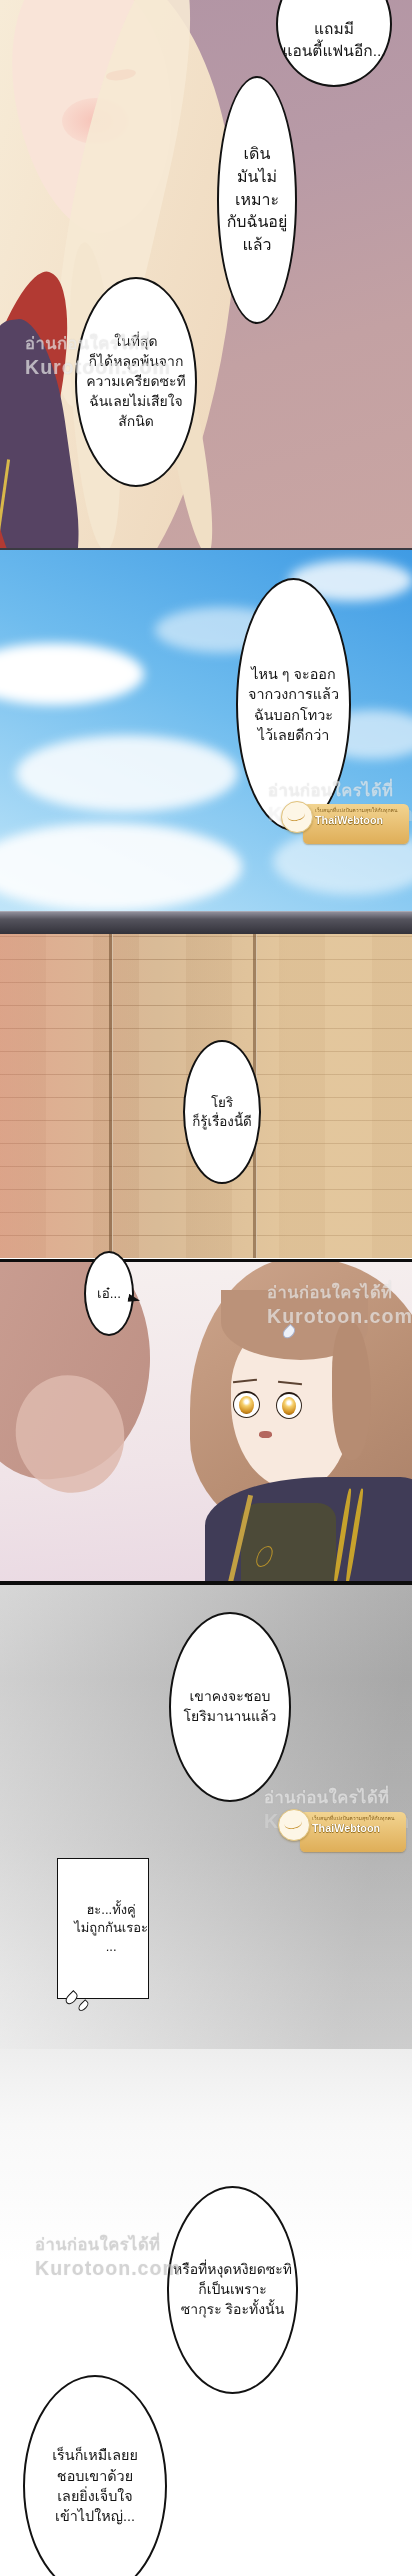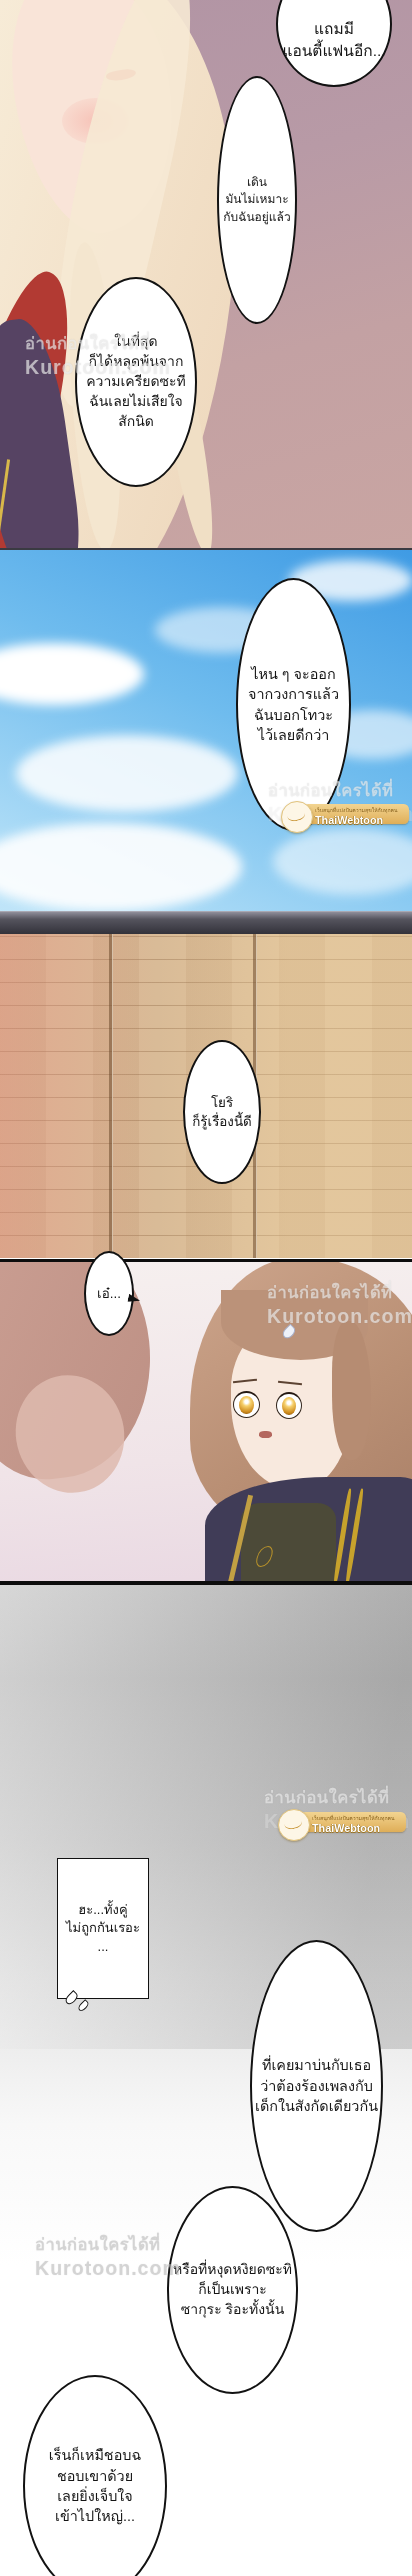--- a/index.html
+++ b/index.html
@@ -7,36 +7,36 @@
         background:#ffffff;font-family:"Liberation Sans","DejaVu Sans",sans-serif;}
   .panel{position:absolute;left:0;width:412px;overflow:hidden;z-index:1;}
   .bd{position:absolute;left:0;width:412px;background:#0d0d0d;z-index:5;}
   .abs{position:absolute;}
   
   .bubble{position:absolute;background:#ffffff;border:2.1px solid #121212;border-radius:50%;
           display:flex;align-items:center;justify-content:center;text-align:center;z-index:40;
           box-sizing:border-box;}
   .btxt{white-space:pre-line;color:#151515;line-height:1.42;}
   .box{position:absolute;background:#ffffff;border:1.5px solid #111;display:flex;align-items:center;
-       justify-content:center;text-align:center;z-index:40;box-sizing:border-box;}
+       justify-content:flex-end;text-align:center;z-index:40;box-sizing:border-box;}
   .tail7{position:absolute;right:-8.2px;top:52%;width:12.4px;height:8.2px;background:#121212;
          clip-path:polygon(0 0,100% 55%,0 100%);transform:rotate(12deg);}
   
   .wm{position:absolute;z-index:44;font-weight:bold;pointer-events:none;}
   .wm .l1{font-size:16.5px;letter-spacing:0.5px;}
   .wm .l2{font-size:19.6px;letter-spacing:1px;}
   .wm-w{color:rgba(255,255,255,0.55);text-shadow:0 0 1px rgba(140,140,140,0.35);}
   .wm-g{color:rgba(195,195,195,0.5);text-shadow:0 0 1px rgba(160,160,160,0.3);}
   
   .badge{position:absolute;z-index:45;width:129px;height:34px;}
   .badge .bc{position:absolute;left:0;top:1px;width:30px;height:30px;background:#fdf6e6;
              border:1.5px solid #e2c47e;border-radius:50%;box-shadow:0 1px 2.1px rgba(120,90,20,.4);z-index:2;}
   .badge .bc::after{content:"";position:absolute;left:5.2px;top:7.2px;width:17.5px;height:11.3px;
              border-bottom:1.5px solid #c9973a;border-radius:50%;transform:rotate(-10deg);}
-  .badge .br{position:absolute;left:21.6px;top:3.6px;width:106px;height:20px;
+  .badge .br{position:absolute;left:21.6px;top:3.6px;width:106px;height:40px;
              background:linear-gradient(#f2d491,#dfae58);border-radius:5.2px;
              box-shadow:0 1px 1.5px rgba(100,70,10,.35);box-sizing:border-box;padding:2.6px 3.1px 1px 12.4px;z-index:1;}
   .badge .bt{font-size:5.2px;color:#8a6420;white-space:nowrap;overflow:hidden;}
   .badge .bn{font-size:10.8px;font-weight:bold;color:#ffffff;
              text-shadow:0.5px 0 0 #9a7322,-0.5px 0 0 #9a7322,0 0.5px 0 #9a7322,0 -0.5px 0 #9a7322;}
   
   .eye{position:absolute;background:#fff;border:1px solid #33261c;border-top:2.6px solid #241811;
        border-radius:50%;display:flex;align-items:center;justify-content:center;}
   .iris{width:58%;height:78%;border-radius:50%;
         background:radial-gradient(circle at 50% 32%,#ffffff 0 12%,#f6d06c 30%,#cf8d1f 70%,#7a4a0e 100%);}
@@ -139,21 +139,21 @@
   <div class="bd" style="top:548px;height:2.1px;background:#3a3a42;"></div>
   <div class="bd" style="top:1259px;height:3.1px;"></div>
   <div class="bd" style="top:1581px;height:3.6px;"></div>
 
   <div class="bubble" style="left:276px;top:-39px;width:116px;height:126px;">
     <span class="btxt" style="font-size:15.5px;padding-top:31px;">แถมมี
 แอนตี้แฟนอีก...</span>
     </div>
 
   <div class="bubble" style="left:217px;top:76px;width:80px;height:248px;">
-    <span class="btxt" style="font-size:12px;">เดิน
+    <span class="btxt" style="font-size:16px;">เดิน
 มันไม่เหมาะ
 กับฉันอยู่แล้ว</span>
     </div>
 
   <div class="bubble" style="left:75px;top:277px;width:122px;height:210px;">
     <span class="btxt" style="font-size:14px;">ในที่สุด
 ก็ได้หลุดพ้นจาก
 ความเครียดซะที
 ฉันเลยไม่เสียใจ
 สักนิด</span>
@@ -171,43 +171,42 @@
     <span class="btxt" style="font-size:13.4px;font-family:Liberation Serif, serif;">โยริ
 ก็รู้เรื่องนี้ดี</span>
     </div>
 
   <div class="bubble" style="left:84px;top:1251px;width:50px;height:85px;">
     <span class="btxt" style="font-size:13.4px;">เอ๋...</span>
     <div class="tail7"></div>
     </div>
 
 
+  <div class="bubble" style="left:169px;top:1612px;width:122px;height:190px;">
+    <span class="btxt" style="font-size:14px;">เขาคงจะชอบ
+โยริมานานแล้ว</span>
+    </div>
 
   <div class="box" style="left:57px;top:1858px;width:92px;height:141px;">
     <span class="btxt" style="font-size:13px;">ฮะ...ทั้งคู่
 ไม่ถูกกันเรอะ
 ...</span>
     <div class="tdrop" style="left:9.3px;bottom:-7.2px;width:6.7px;height:12.4px;"></div>
     <div class="tdrop" style="left:21.6px;bottom:-13.4px;width:5.2px;height:9.8px;"></div>
     </div>
 
-  <div class="bubble" style="left:250px;top:1940px;width:133px;height:292px;">
-    <span class="btxt" style="font-size:14.4px;">ที่เคยมาบ่นกับเธอ
-ว่าต้องร้องเพลงกับ
-เด็กในสังกัดเดียวกัน</span>
-    </div>
 
   <div class="bubble" style="left:167px;top:2186px;width:131px;height:208px;">
     <span class="btxt" style="font-size:14px;">หรือที่หงุดหงิยดซะทิ
 ก็เป็นเพราะ
 ซากุระ ริอะทั้งนั้น</span>
     </div>
 
   <div class="bubble" style="left:23px;top:2375px;width:144px;height:222px;">
-    <span class="btxt" style="font-size:14.4px;">เร็นก็เหมืชอบฉ
+    <span class="btxt" style="font-size:14.4px;">เร็นก็เหมืเลยย
 ชอบเขาด้วย
 เลยยิ่งเจ็บใจ
 เข้าไปใหญ่...</span>
     </div>
 
   <div class="wm wm-w" style="left:25px;top:330px;">
     <div class="l1">อ่านก่อนใครได้ที่</div>
     <div class="l2">Kurotoon.com</div>
     </div>
 

